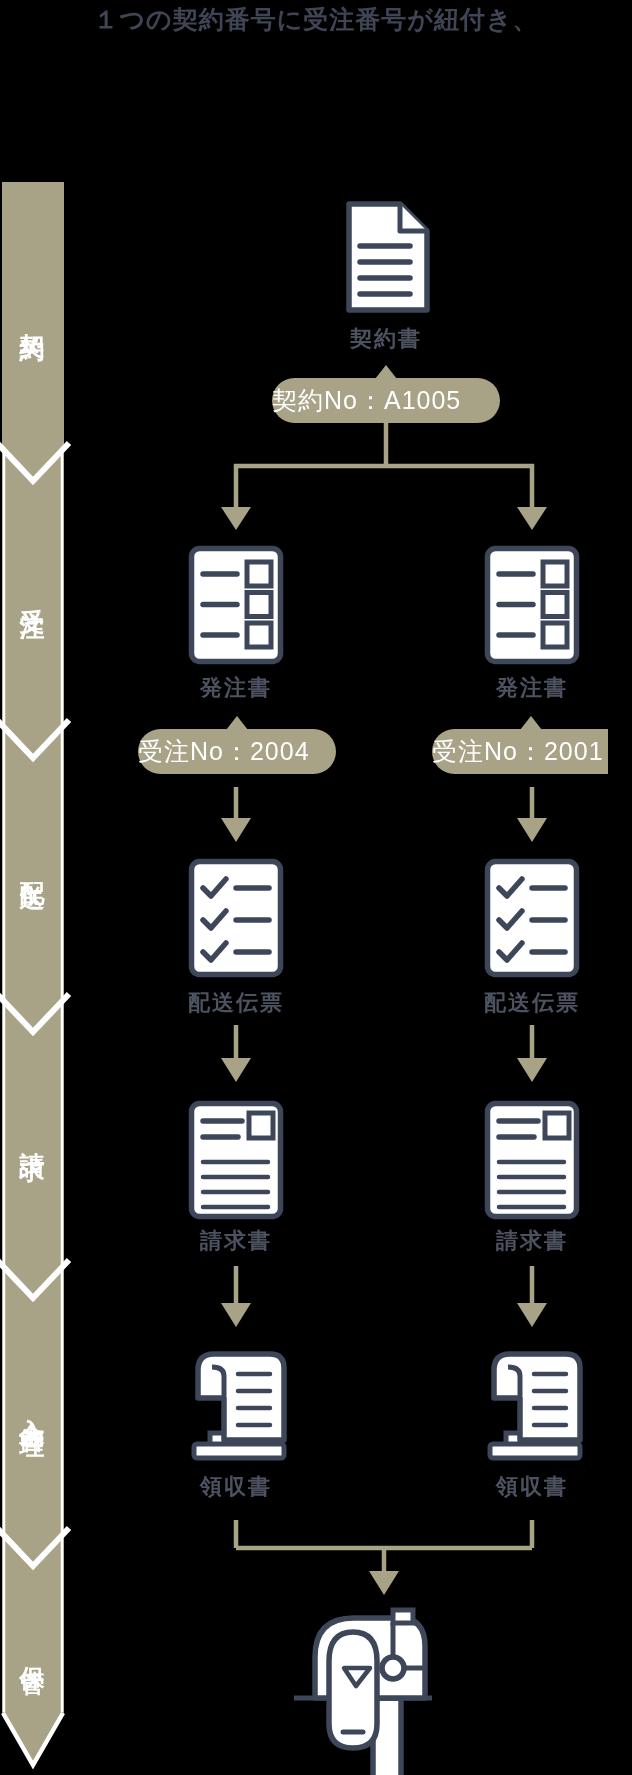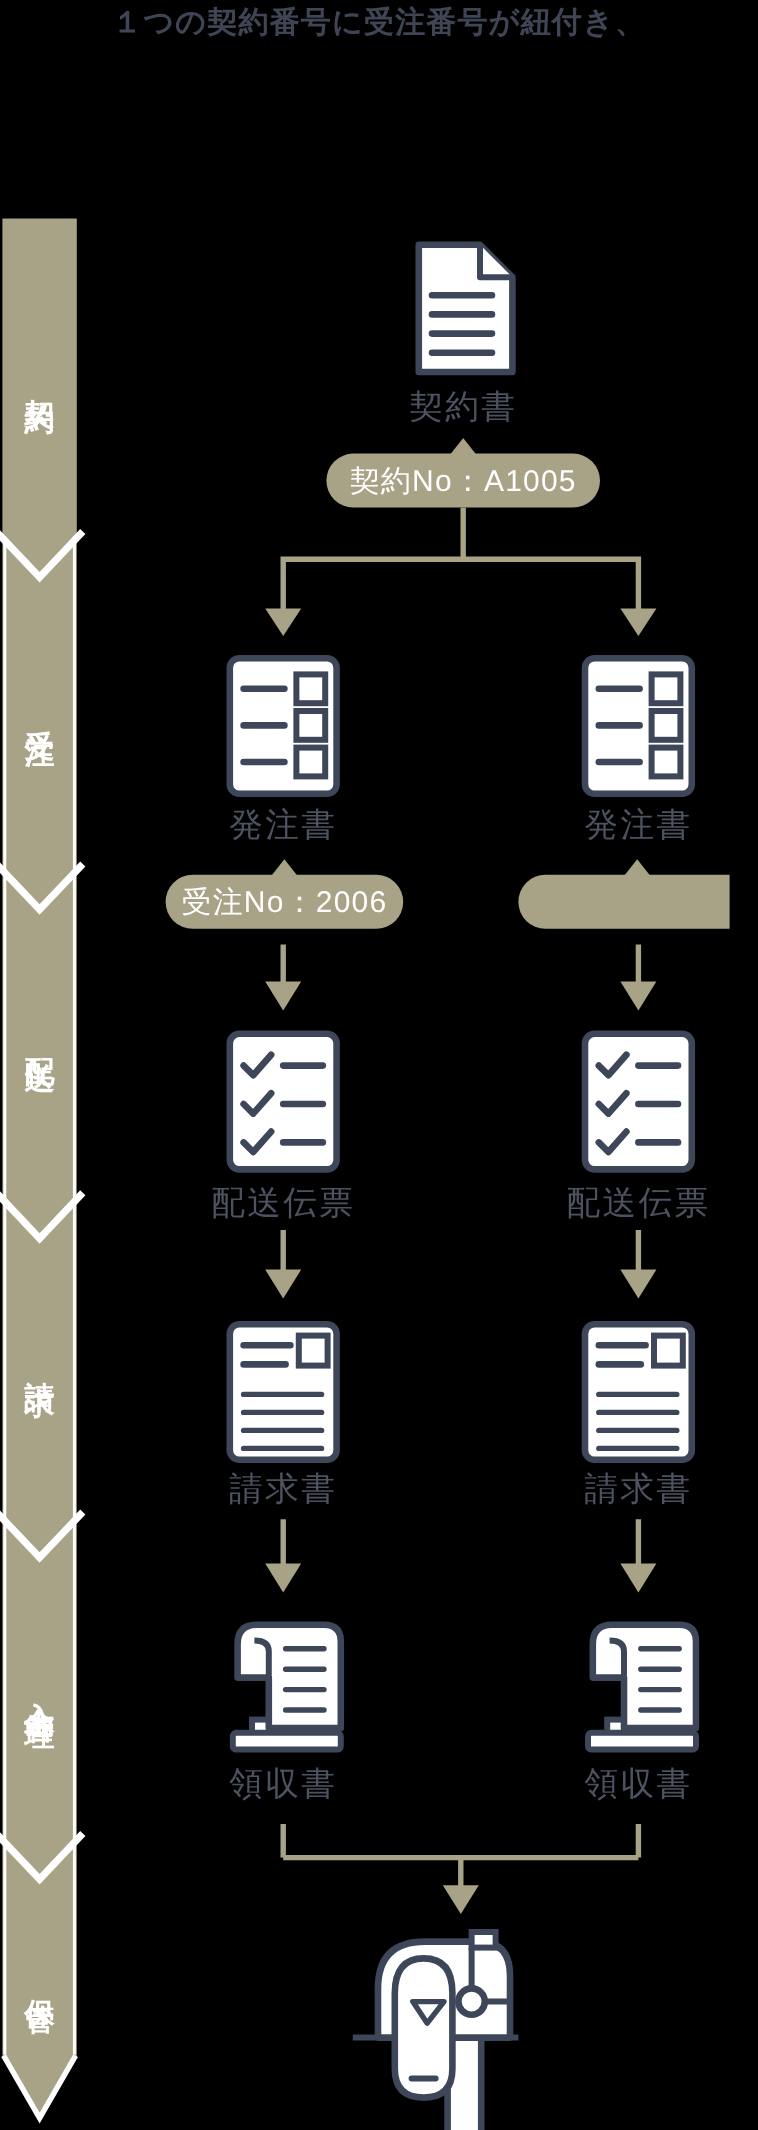--- a/index.html
+++ b/index.html
@@ -20,28 +20,28 @@
     position:absolute;left:33px;transform:translate(-50%,-50%);
     writing-mode:vertical-rl;text-orientation:upright;
     color:#fff;font-size:25px;font-weight:700;letter-spacing:5px;
     white-space:nowrap;
   }
   
   .icon{position:absolute;}
   
   .doc-label{
     position:absolute;transform:translate(-50%,-50%);
-    color:var(--label-text,#4c5260);font-size:28px;font-weight:400;
+    color:var(--label-text,#4c5260);font-size:22px;font-weight:700;
     letter-spacing:2px;white-space:nowrap;
   }
   
   .badge{
     position:absolute;transform:translateX(-50%);height:45px;
     background:var(--olive,#a8a287);border-radius:23px;
-    display:flex;align-items:center;justify-content:center;
+    display:flex;align-items:center;
     color:#fff;font-size:25px;letter-spacing:1px;white-space:nowrap;
   }
   .badge .pointer{
     position:absolute;top:-13px;left:50%;transform:translateX(-50%);
     width:0;height:0;border-left:11px solid transparent;
     border-right:11px solid transparent;
     border-bottom:14px solid var(--olive,#a8a287);
   }
 </style>
 </head>
@@ -118,24 +118,25 @@
     <rect x="3.5" y="3.5" width="89" height="113" rx="8" fill="#fff" stroke="#3d4759" stroke-width="5.5"></rect>
     <path d="M15,29 H49 M15,59.5 H49 M15,90 H49" stroke="#3d4759" stroke-width="5.5" stroke-linecap="round" fill="none"></path>
     <rect x="59" y="17" width="24" height="24" fill="#fff" stroke="#3d4759" stroke-width="5"></rect>
     <rect x="59" y="47.5" width="24" height="24" fill="#fff" stroke="#3d4759" stroke-width="5"></rect>
     <rect x="59" y="78" width="24" height="24" fill="#fff" stroke="#3d4759" stroke-width="5"></rect>
   </svg>
   <div class="doc-label" style="left:236px;top:688px">発注書</div>
   <div class="doc-label" style="left:532px;top:688px">発注書</div>
   <div class="badge" style="left:237px;top:729px;width:198px">
     <span class="pointer"></span>
-    <span>受注No：2006</span>
+    <span>受注No：2004</span>
   </div>
   <div class="badge" style="left:531px;top:729px;width:198px">
     <span class="pointer"></span>
+    <span>受注No：2001</span>
   </div>
 
   <svg class="icon" style="left:188px;top:858px" width="96" height="120" viewBox="0 0 96 120">
     <rect x="3.5" y="3.5" width="89" height="113" rx="8" fill="#fff" stroke="#3d4759" stroke-width="5.5"></rect>
     <g stroke="#3d4759" stroke-width="5.5" stroke-linecap="round" stroke-linejoin="round" fill="none">
       <polyline points="15,30 23,38 38,21"></polyline>
         <path d="M48,30 H81"></path>
       <polyline points="15,62 23,70 38,53"></polyline>
         <path d="M48,62 H81"></path>
       <polyline points="15,94 23,102 38,85"></polyline>

